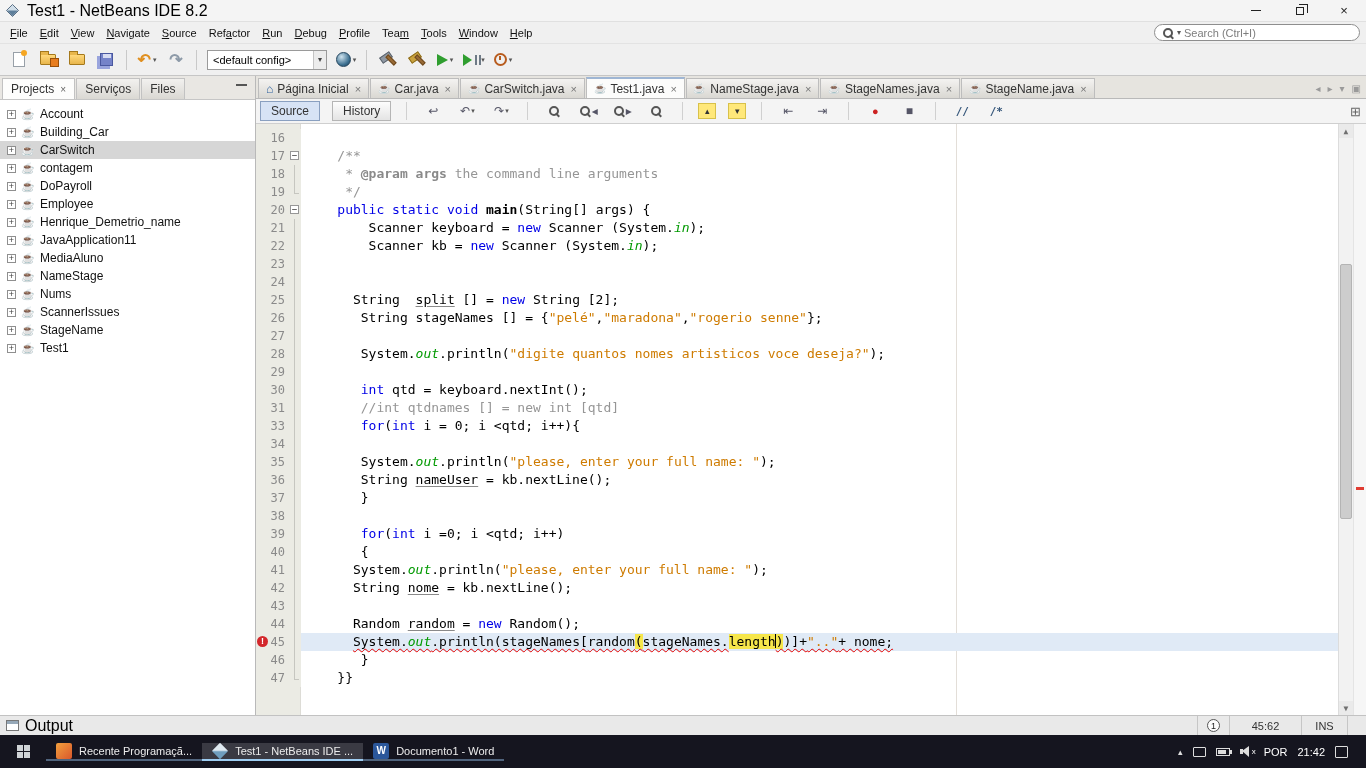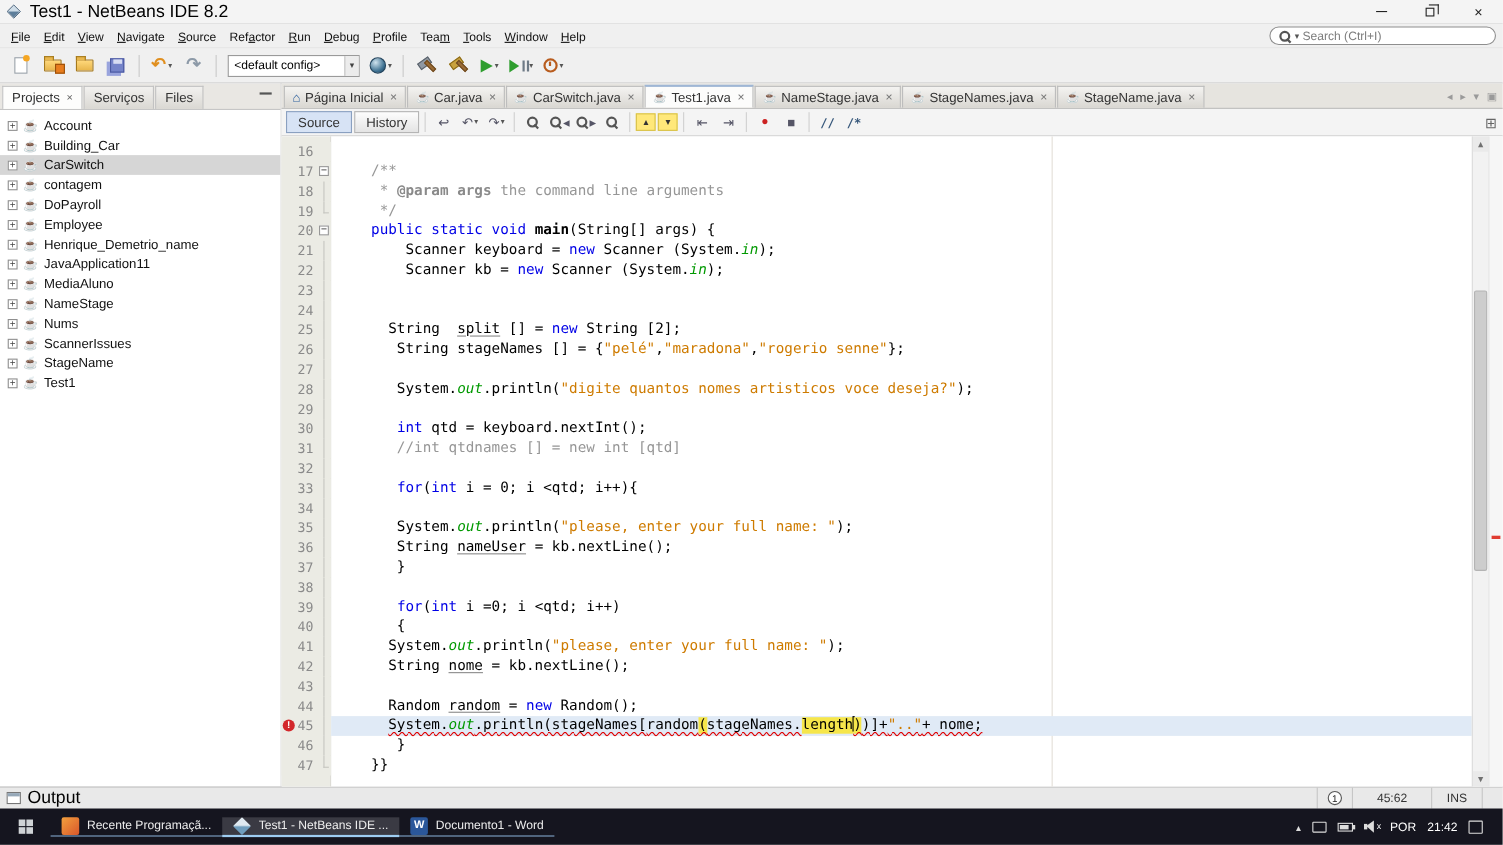--- a/index.html
+++ b/index.html
@@ -71,21 +71,21 @@
 
   
   .editor{flex:1;display:flex;flex-direction:column;min-width:0;background:#fff}
   .doc-tabs{height:23px;flex:none;background:#e6e4df;border-bottom:1px solid #b9b9b9;display:flex;align-items:flex-end;padding:2px 70px 0 2px;gap:1px;position:relative;overflow:hidden}
   .doc-tab{height:20px;padding:0 7px;display:flex;align-items:center;gap:4px;font-size:12px;background:linear-gradient(#f4f3f1,#d9d7d2);border:1px solid #bdbdbd;border-bottom:none;color:#333;white-space:nowrap;flex:none}
   .doc-tab.active{background:#fcfcfb;border-top:2px solid #9fb6d4;height:21px}
   .java-ico{font-size:10px;color:#7a4a21}
   .home-ico{font-size:12px;color:#3264a0}
   .doc-close{color:#777;font-size:11px;margin-left:2px}
   .tab-ctrl{position:absolute;right:5px;bottom:4px;display:flex;gap:7px;color:#9a9a9a;font-size:10px;align-items:center}
-  .ed-toolbar{height:25px;flex:none;border-bottom:1px solid #cfcfcf;background:#f4f4f4;display:flex;align-items:center;padding:0 4px;gap:2px;position:relative}
+  .ed-toolbar{height:25px;flex:none;border-bottom:1px solid #cfcfcf;background:#f4f4f4;display:flex;align-items:center;padding:0 4px;gap:12px;position:relative}
   .view-btn{padding:2px 10px;font-size:12px;border:1px solid #b5b5b5;background:linear-gradient(#fdfdfd,#e4e4e4);color:#333}
   .view-btn.active{background:#d7e3f5;border-color:#8aa0c0}
   .ed-btn{min-width:22px;height:20px;display:flex;align-items:center;justify-content:center;color:#556;font-size:12px;gap:1px}
   .ed-sep{width:1px;height:18px;background:#d0d0d0;margin:0 3px}
   .ed-btn.occ{background:#ffe87a;border:1px solid #d8c14a;min-width:18px;height:16px;font-size:9px;color:#333}
   .ed-btn.rec{color:#cc2222;font-size:11px}
   .ed-btn.cm{font-family:"DejaVu Sans Mono",monospace;font-size:11px;color:#35567a;font-weight:bold}
   .split-btn{position:absolute;right:5px;color:#666;font-size:13px}
 
   
@@ -420,21 +420,20 @@
             <div class="code-line"><span class="gutter-num">22</span><span class="gutter-fold fold-line"></span><span class="code-text"><span class="tok-p">        Scanner kb = </span><span class="tok-k">new</span><span class="tok-p"> Scanner (System.</span><span class="tok-f">in</span><span class="tok-p">);</span></span></div>
             <div class="code-line"><span class="gutter-num">23</span><span class="gutter-fold fold-line"></span><span class="code-text"></span></div>
             <div class="code-line"><span class="gutter-num">24</span><span class="gutter-fold fold-line"></span><span class="code-text"></span></div>
             <div class="code-line"><span class="gutter-num">25</span><span class="gutter-fold fold-line"></span><span class="code-text"><span class="tok-p">      String  </span><span class="tok-u">split</span><span class="tok-p"> [] = </span><span class="tok-k">new</span><span class="tok-p"> String [2];</span></span></div>
             <div class="code-line"><span class="gutter-num">26</span><span class="gutter-fold fold-line"></span><span class="code-text"><span class="tok-p">       String stageNames [] = {</span><span class="tok-s">"pelé"</span><span class="tok-p">,</span><span class="tok-s">"maradona"</span><span class="tok-p">,</span><span class="tok-s">"rogerio senne"</span><span class="tok-p">};</span></span></div>
             <div class="code-line"><span class="gutter-num">27</span><span class="gutter-fold fold-line"></span><span class="code-text"></span></div>
             <div class="code-line"><span class="gutter-num">28</span><span class="gutter-fold fold-line"></span><span class="code-text"><span class="tok-p">       System.</span><span class="tok-f">out</span><span class="tok-p">.println(</span><span class="tok-s">"digite quantos nomes artisticos voce deseja?"</span><span class="tok-p">);</span></span></div>
             <div class="code-line"><span class="gutter-num">29</span><span class="gutter-fold fold-line"></span><span class="code-text"></span></div>
             <div class="code-line"><span class="gutter-num">30</span><span class="gutter-fold fold-line"></span><span class="code-text"><span class="tok-p">       </span><span class="tok-k">int</span><span class="tok-p"> qtd = keyboard.nextInt();</span></span></div>
             <div class="code-line"><span class="gutter-num">31</span><span class="gutter-fold fold-line"></span><span class="code-text"><span class="tok-c">       //int qtdnames [] = new int [qtd]</span></span></div>
-            <div class="code-line"><span class="gutter-num">32</span><span class="gutter-fold fold-line"></span><span class="code-text"></span></div>
             <div class="code-line"><span class="gutter-num">33</span><span class="gutter-fold fold-line"></span><span class="code-text"><span class="tok-p">       </span><span class="tok-k">for</span><span class="tok-p">(</span><span class="tok-k">int</span><span class="tok-p"> i = 0; i &lt;qtd; i++){</span></span></div>
             <div class="code-line"><span class="gutter-num">34</span><span class="gutter-fold fold-line"></span><span class="code-text"></span></div>
             <div class="code-line"><span class="gutter-num">35</span><span class="gutter-fold fold-line"></span><span class="code-text"><span class="tok-p">       System.</span><span class="tok-f">out</span><span class="tok-p">.println(</span><span class="tok-s">"please, enter your full name: "</span><span class="tok-p">);</span></span></div>
             <div class="code-line"><span class="gutter-num">36</span><span class="gutter-fold fold-line"></span><span class="code-text"><span class="tok-p">       String </span><span class="tok-u">nameUser</span><span class="tok-p"> = kb.nextLine();</span></span></div>
             <div class="code-line"><span class="gutter-num">37</span><span class="gutter-fold fold-line"></span><span class="code-text"><span class="tok-p">       }</span></span></div>
             <div class="code-line"><span class="gutter-num">38</span><span class="gutter-fold fold-line"></span><span class="code-text"></span></div>
             <div class="code-line"><span class="gutter-num">39</span><span class="gutter-fold fold-line"></span><span class="code-text"><span class="tok-p">       </span><span class="tok-k">for</span><span class="tok-p">(</span><span class="tok-k">int</span><span class="tok-p"> i =0; i &lt;qtd; i++)</span></span></div>
             <div class="code-line"><span class="gutter-num">40</span><span class="gutter-fold fold-line"></span><span class="code-text"><span class="tok-p">       {</span></span></div>
             <div class="code-line"><span class="gutter-num">41</span><span class="gutter-fold fold-line"></span><span class="code-text"><span class="tok-p">      System.</span><span class="tok-f">out</span><span class="tok-p">.println(</span><span class="tok-s">"please, enter your full name: "</span><span class="tok-p">);</span></span></div>
             <div class="code-line"><span class="gutter-num">42</span><span class="gutter-fold fold-line"></span><span class="code-text"><span class="tok-p">      String </span><span class="tok-u">nome</span><span class="tok-p"> = kb.nextLine();</span></span></div>

